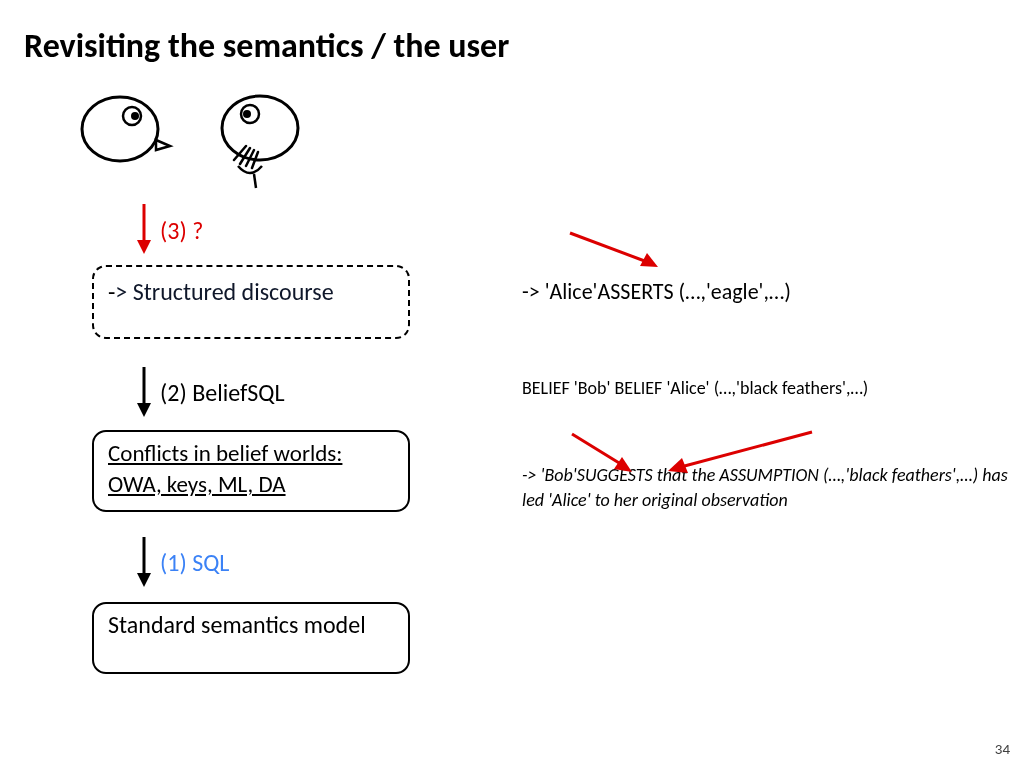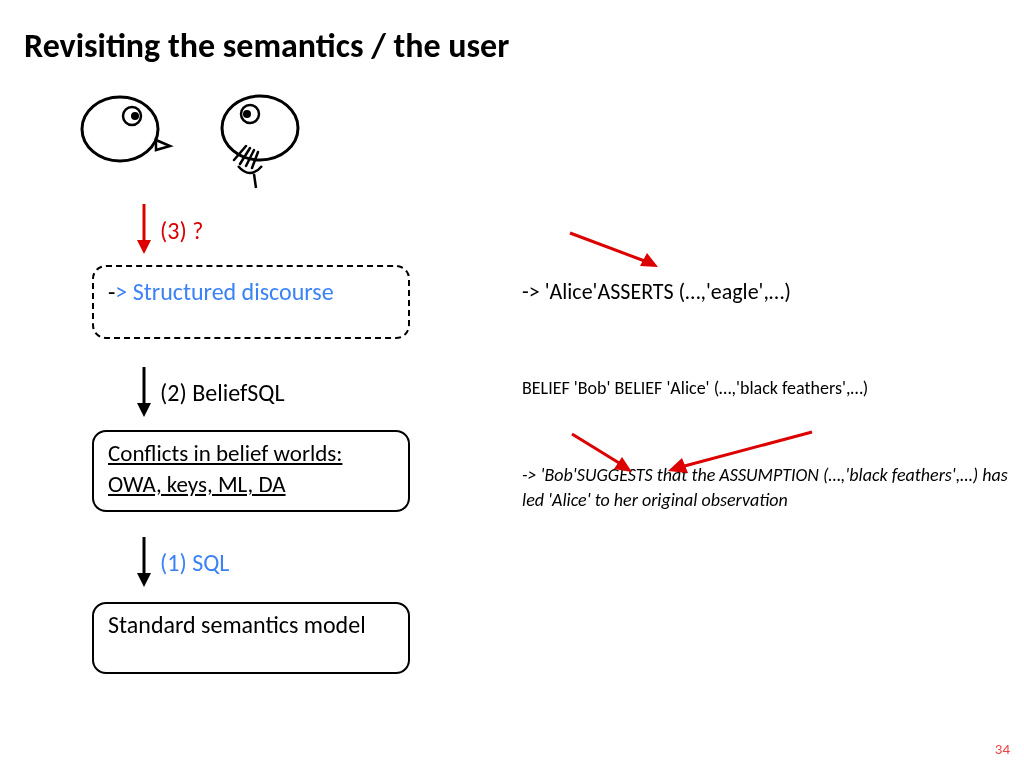--- a/index.html
+++ b/index.html
@@ -43,21 +43,21 @@
     left: 92px;
     width: 318px;
     height: 74px;
     border: 2px dashed #000;
     border-radius: 14px;
     padding: 10px 14px;
     box-sizing: border-box;
     font-size: 24px;
   }
   .box-dashed .dash { color: #000; }
-  .box-dashed .red { color: #3b82f6; }
+  .box-dashed .red { color: #0f172a; }
   .arrow-black-2 {
     position: absolute;
     top: 363px;
     left: 134px;
   }
   .label-2 {
     position: absolute;
     top: 378px;
     left: 160px;
     font-size: 24px;
@@ -118,21 +118,21 @@
     font-size: 18px;
     line-height: 1.4;
   }
   .right-block-2 .para2 {
     margin-top: 22px;
   }
   .page-num {
     position: absolute;
     bottom: 10px;
     right: 14px;
-    color: #ef4444;
+    color: #404040;
     font-size: 15px;
   }
   svg { display: block; }
 </style>
 </head>
 <body>
 
 <div class="title">Revisiting the semantics / the user</div>
 
 <div class="faces">

